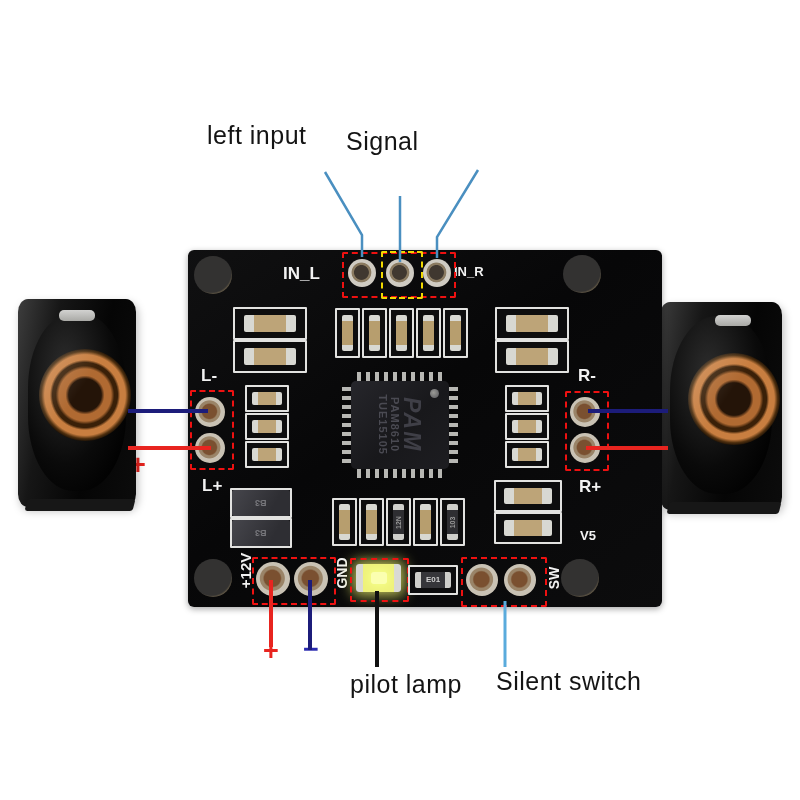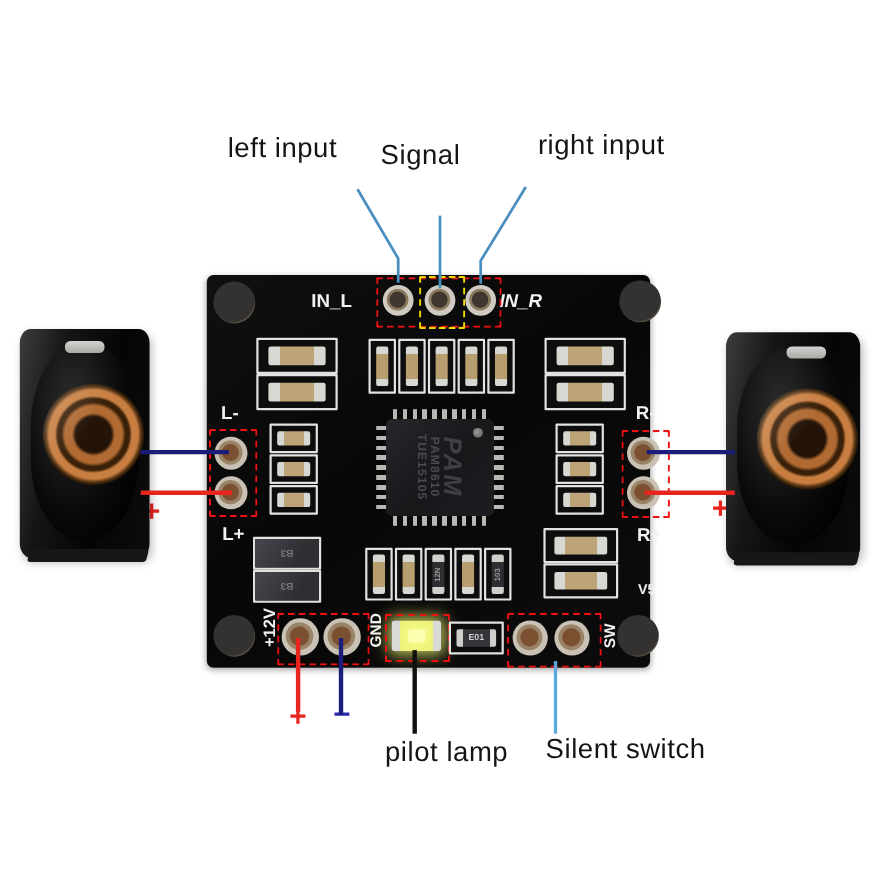--- a/index.html
+++ b/index.html
@@ -3,21 +3,21 @@
 <meta charset="utf-8">
 <style>
   html,body{margin:0;padding:0;background:#fff;}
   .scene{position:relative;width:800px;height:800px;background:#ffffff;overflow:hidden;
          font-family:"Liberation Sans", sans-serif;color:#111;}
 
   
   .anno{position:absolute;font-size:25px;color:#141414;white-space:nowrap;letter-spacing:.5px;}
 
   
-  .board{position:absolute;left:188px;top:250px;width:403px;height:357px;
+  .board{position:absolute;left:188px;top:250px;width:474px;height:357px;
          background:linear-gradient(145deg,#101011 0%,#070708 45%,#0c0c0d 100%);
          border-radius:6px;box-shadow:0 2px 6px rgba(0,0,0,.35);}
   .hole{position:absolute;width:38px;height:38px;border-radius:50%;
         background:radial-gradient(circle at 46% 44%, #333231 0 66%, #5e5544 72% 86%, #161616 92%);}
   .silk{position:absolute;color:#f2f2f2;font-weight:bold;white-space:nowrap;}
   .vert{transform:rotate(-90deg);transform-origin:center;}
 
   .pad{position:absolute;border-radius:50%;
        background:radial-gradient(circle at 50% 50%, #46楼3b32 0 0);}
   .pad-s{background:radial-gradient(circle at 48% 48%, #403830 0 34%, #8a7a60 38% 46%, #cfcbc2 50% 78%, #86867e 84%);}
@@ -90,21 +90,20 @@
 
   svg{position:absolute;left:0;top:0;}
 </style>
 </head>
 <body>
 
 <div class="scene">
 
   <div class="anno" style="left:207px;top:121px;">left input</div>
   <div class="anno" style="left:346px;top:127px;">Signal</div>
-  <div class="anno" style="left:489px;top:118px;">right input</div>
 
   <div class="anno" style="left:350px;top:670px;">pilot lamp</div>
   <div class="anno" style="left:496px;top:667px;">Silent switch</div>
 
   <div class="sym sym-red" style="left:130px;top:452px;">+</div>
   <div class="sym sym-red" style="left:647px;top:449px;">+</div>
   <div class="sym sym-red" style="left:263px;top:638px;">+</div>
   <div class="sym sym-blue" style="left:303px;top:636px;">−</div>
 
   <div class="speaker" style="left:18px;top:299px;">
@@ -124,21 +123,21 @@
   </div>
 
   <div class="board">
 
     <div class="hole" style="left:6px;top:6px;"></div>
     <div class="hole" style="left:375px;top:5px;"></div>
     <div class="hole" style="left:6px;top:309px;"></div>
     <div class="hole" style="left:373px;top:309px;"></div>
 
     <div class="silk" style="left:95px;top:14px;font-size:17px;">IN_L</div>
-    <div class="silk" style="left:266px;top:14px;font-size:17px;font-style:italic;">IN_R</div>
+    <div class="silk" style="left:266px;top:14px;font-size:13px;">IN_R</div>
     <div class="pad pad-s" style="left:160px;top:9px;width:28px;height:28px;"></div>
     <div class="pad pad-s" style="left:198px;top:9px;width:28px;height:28px;"></div>
     <div class="pad pad-s" style="left:235px;top:9px;width:28px;height:28px;"></div>
     <div class="dash-red" style="left:154px;top:2px;width:110px;height:42px;"></div>
     <div class="dash-yellow" style="left:193px;top:1px;width:38px;height:44px;"></div>
 
     <div class="smdbox" style="left:147px;top:58px;width:21px;height:46px;">
         <div class="cap-v"></div>
       </div>
     <div class="smdbox" style="left:174px;top:58px;width:21px;height:46px;">

